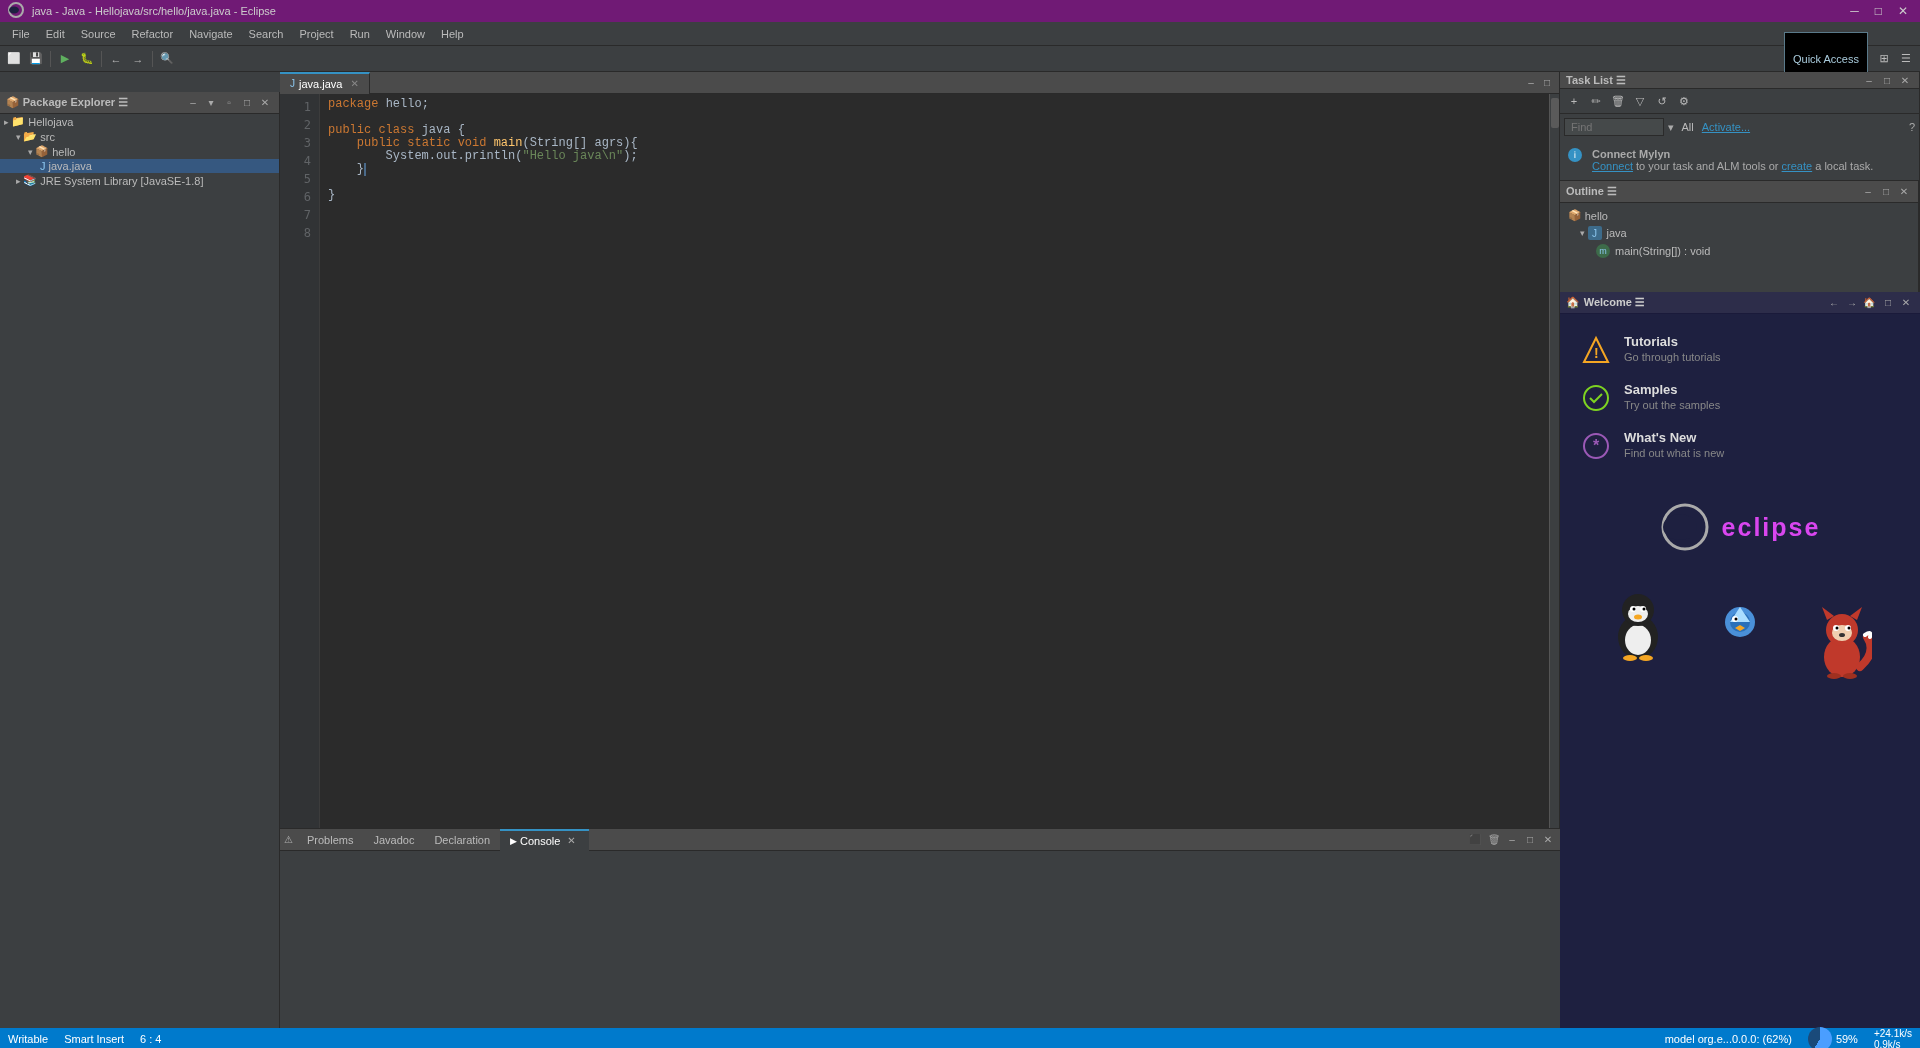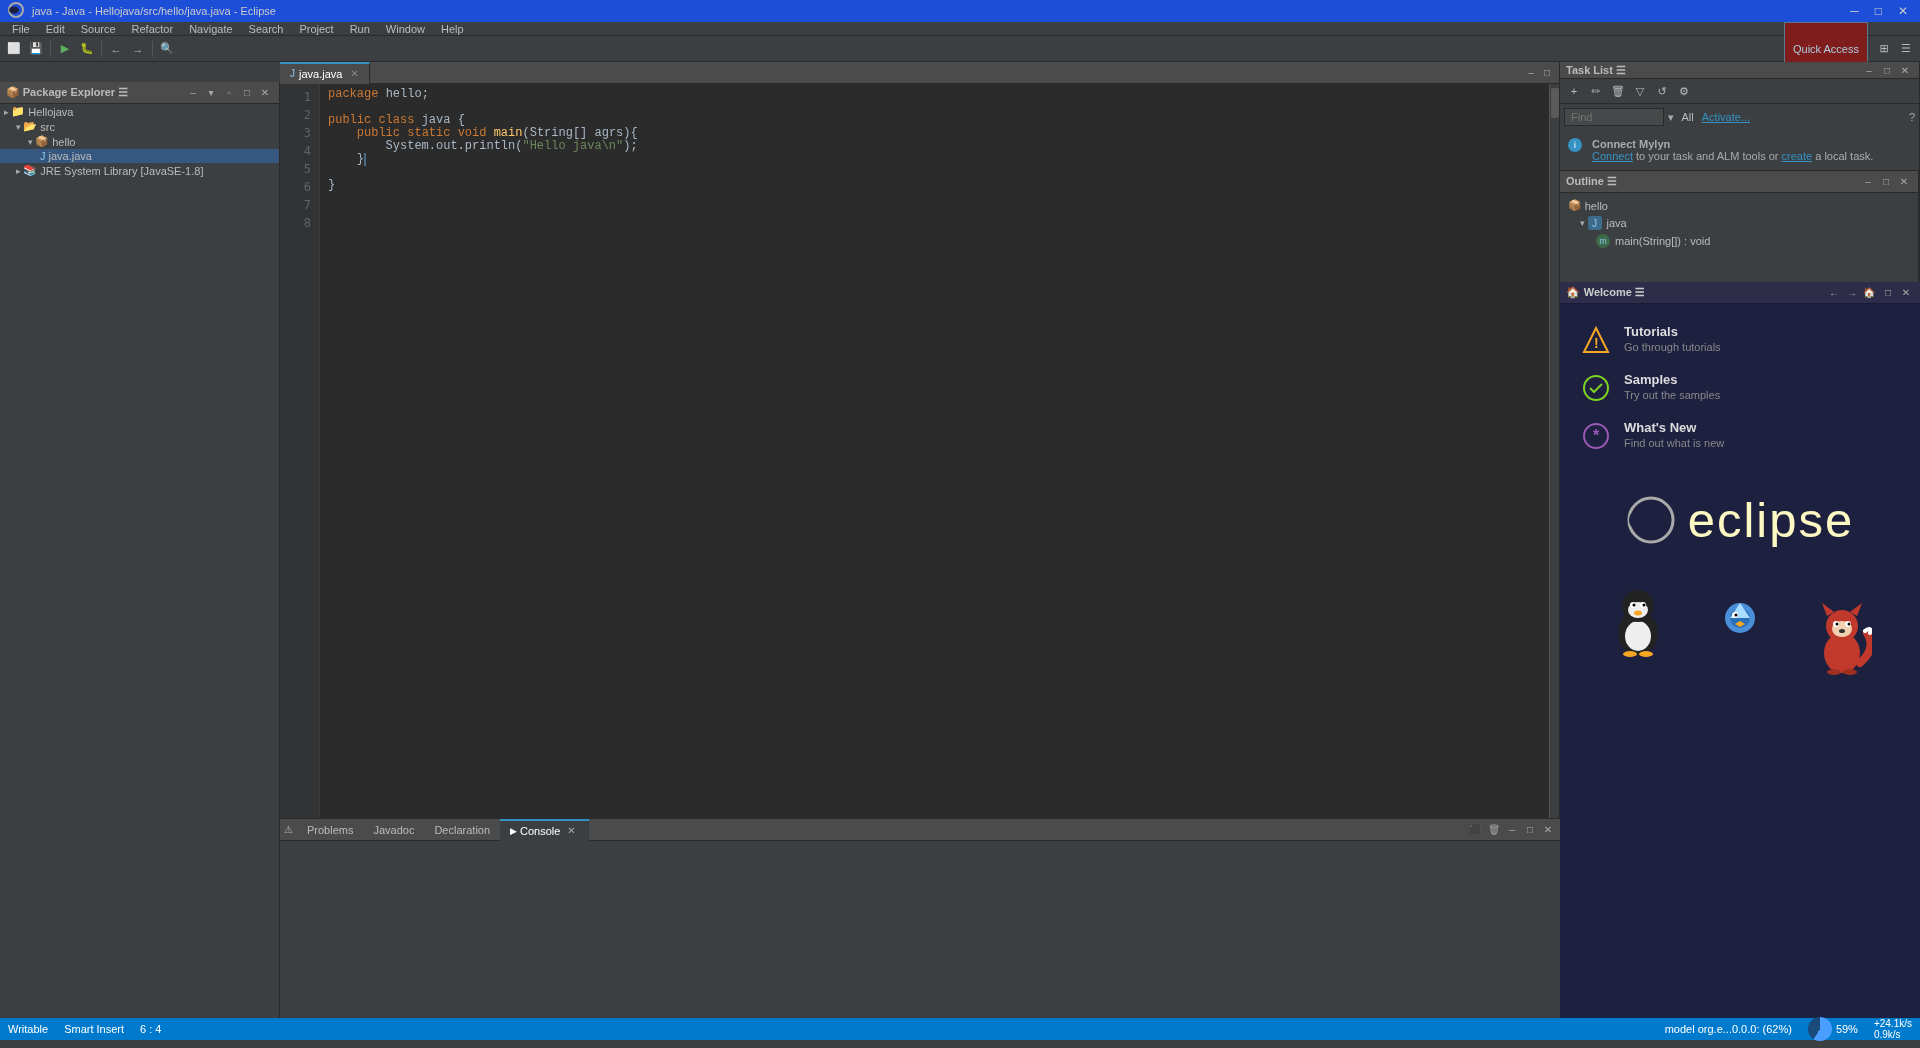--- a/index.html
+++ b/index.html
@@ -1,32 +1,32 @@
 <!DOCTYPE html>
 <html><head>
   <meta charset="utf-8">
   <style>
     * { margin: 0; padding: 0; box-sizing: border-box; }
     body { font-family: 'Segoe UI', Arial, sans-serif; font-size: 11px; background: #3c3f41; color: #bbbbbb; width: 1920px; height: 1048px; overflow: hidden; }
 
     
-    .title-bar { background: #1d4ed8; height: 22px; display: flex; align-items: center; justify-content: space-between; padding: 0 8px; color: #cccccc; font-size: 11px; }
+    .title-bar { background: #701a75; height: 22px; display: flex; align-items: center; justify-content: space-between; padding: 0 8px; color: #cccccc; font-size: 11px; }
     .title-bar-left { display: flex; align-items: center; gap: 4px; }
     .title-bar-right { display: flex; gap: 8px; }
     .title-btn { cursor: pointer; padding: 1px 4px; font-size: 12px; }
 
     
-    .menu-bar { background: #3c3f41; height: 14px; display: flex; align-items: center; padding: 0 4px; border-bottom: 1px solid #2a2a2a; }
+    .menu-bar { background: #3c3f41; height: 24px; display: flex; align-items: center; padding: 0 4px; border-bottom: 1px solid #2a2a2a; }
     .menu-item { padding: 2px 8px; cursor: pointer; color: #bbbbbb; font-size: 11px; }
 
     
     .toolbar { background: #3c3f41; height: 26px; display: flex; align-items: center; padding: 2px 4px; border-bottom: 1px solid #2a2a2a; gap: 2px; }
     .toolbar-btn { width: 20px; height: 20px; background: transparent; border: none; cursor: pointer; color: #bbbbbb; display: flex; align-items: center; justify-content: center; font-size: 11px; }
     .toolbar-sep { width: 1px; height: 16px; background: #555; margin: 0 2px; }
-    .quick-access-btn { margin-left: auto; background: #7f1d1d; border: 1px solid #5a7a8a; color: #aaccdd; padding: 20px 8px; cursor: pointer; font-size: 11px; }
+    .quick-access-btn { margin-left: auto; background: #000000; border: 1px solid #5a7a8a; color: #aaccdd; padding: 20px 8px; cursor: pointer; font-size: 11px; }
 
     
     .main-area { display: flex; height: calc(1048px - 22px - 22px - 26px - 22px); }
 
     
     .panel { background: #3c3f41; border-right: 1px solid #2a2a2a; display: flex; flex-direction: column; }
     .panel-header { background: #4b4b4b; height: 22px; display: flex; align-items: center; justify-content: space-between; padding: 0 6px; border-bottom: 1px solid #2a2a2a; }
     .panel-title { color: #bbbbbb; font-size: 11px; font-weight: bold; }
     .panel-icons { display: flex; gap: 2px; }
     .panel-icon { width: 16px; height: 16px; cursor: pointer; color: #aaaaaa; display: flex; align-items: center; justify-content: center; font-size: 10px; }
@@ -384,21 +384,21 @@
             </div>
           </div>
         </div>
 
         <div class="eclipse-logo" style="margin-top:20px;">
           <div class="eclipse-logo-text">
             <svg width="50" height="50" viewBox="0 0 50 50">
               <circle cx="25" cy="25" r="22" fill="none" stroke="#aaaaaa" stroke-width="3"></circle>
               <ellipse cx="20" cy="25" rx="17" ry="13" fill="#1e2040"></ellipse>
             </svg>
-            <span style="color:#fef9c3; font-size:49px; font-weight:400; letter-spacing:2px;">eclipse</span>
+            <span style="color:#d946ef; font-size:25px; font-weight:700; letter-spacing:2px;">eclipse</span>
           </div>
         </div>
 
         <div class="mascots-area">
 
           <div style="text-align:center;">
             <svg width="60" height="80" viewBox="0 0 60 80">
 
               <ellipse cx="30" cy="55" rx="20" ry="22" fill="#222222"></ellipse>
 

